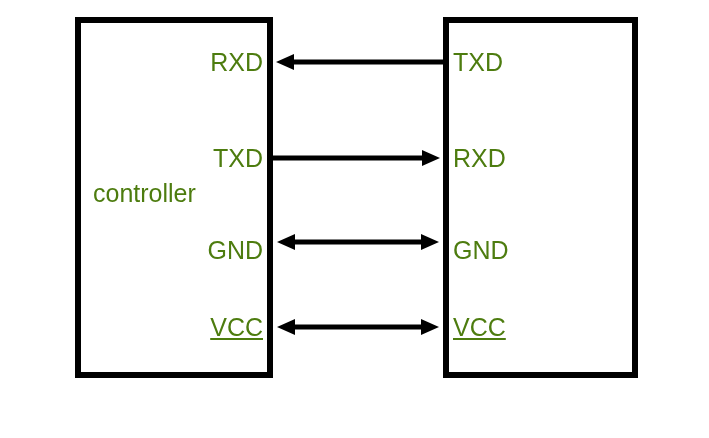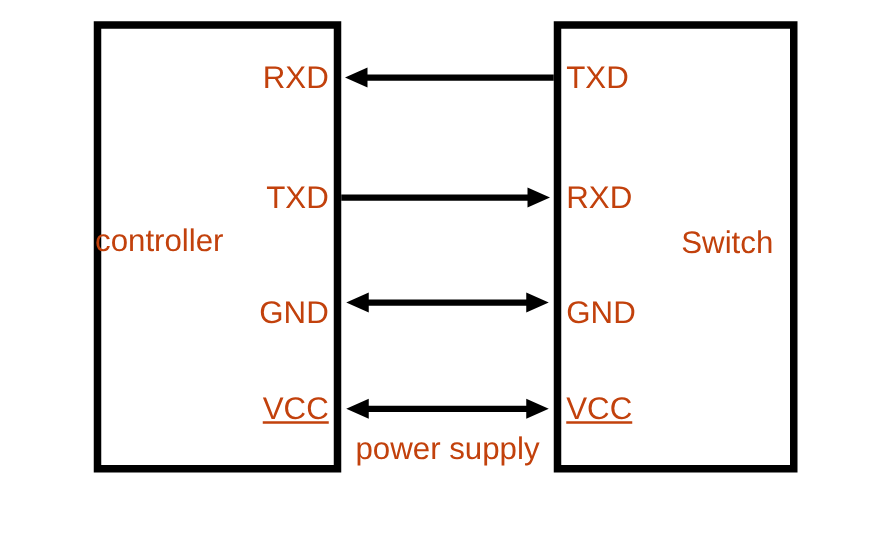--- a/index.html
+++ b/index.html
@@ -31,37 +31,37 @@
   .box-switch {
     left: 443px;
     top: 17px;
     width: 195px;
     height: 361px;
   }
   .label {
     position: absolute;
     font-size: 25px;
     line-height: 26px;
-    color: #c2410c;
+    color: #4d7c0f;
     white-space: nowrap;
   }
   .pin-left {
     right: 446px;     
     text-align: right;
   }
   .pin-right {
     left: 453px;      
     text-align: left;
   }
   .row1 { top: 49px; }
   .row2 { top: 145px; }
   .row3 { top: 237px; }
   .row4 { top: 314px; text-decoration: underline; }
   .title-controller {
-    left: 76px;
+    left: 93px;
     top: 180px;
     text-align: right;
   }
   .title-switch {
     left: 545px;
     top: 181px;
   }
   .power-supply {
     left: 273px;
     top: 346px;
@@ -88,21 +88,20 @@
 </style>
 </head>
 <body>
 
 <div class="canvas">
 
   <div class="box box-controller"></div>
   <div class="box box-switch"></div>
 
   <span class="label title-controller">controller</span>
-  <span class="label title-switch">Switch</span>
 
   <span class="label pin-left row1">RXD</span>
   <span class="label pin-left row2">TXD</span>
   <span class="label pin-left row3">GND</span>
   <span class="label pin-left row4">VCC</span>
 
   <span class="label pin-right row1">TXD</span>
   <span class="label pin-right row2">RXD</span>
   <span class="label pin-right row3">GND</span>
   <span class="label pin-right row4">VCC</span>
@@ -125,15 +124,14 @@
       <polygon points="439,242 421,234 421,250"></polygon>
     </g>
 
     <g>
       <line x1="291" y1="327" x2="425" y2="327"></line>
       <polygon points="277,327 295,319 295,335"></polygon>
       <polygon points="439,327 421,319 421,335"></polygon>
     </g>
   </svg>
 
-  <span class="label power-supply">power supply</span>
 
 </div>
 
 </body></html>

